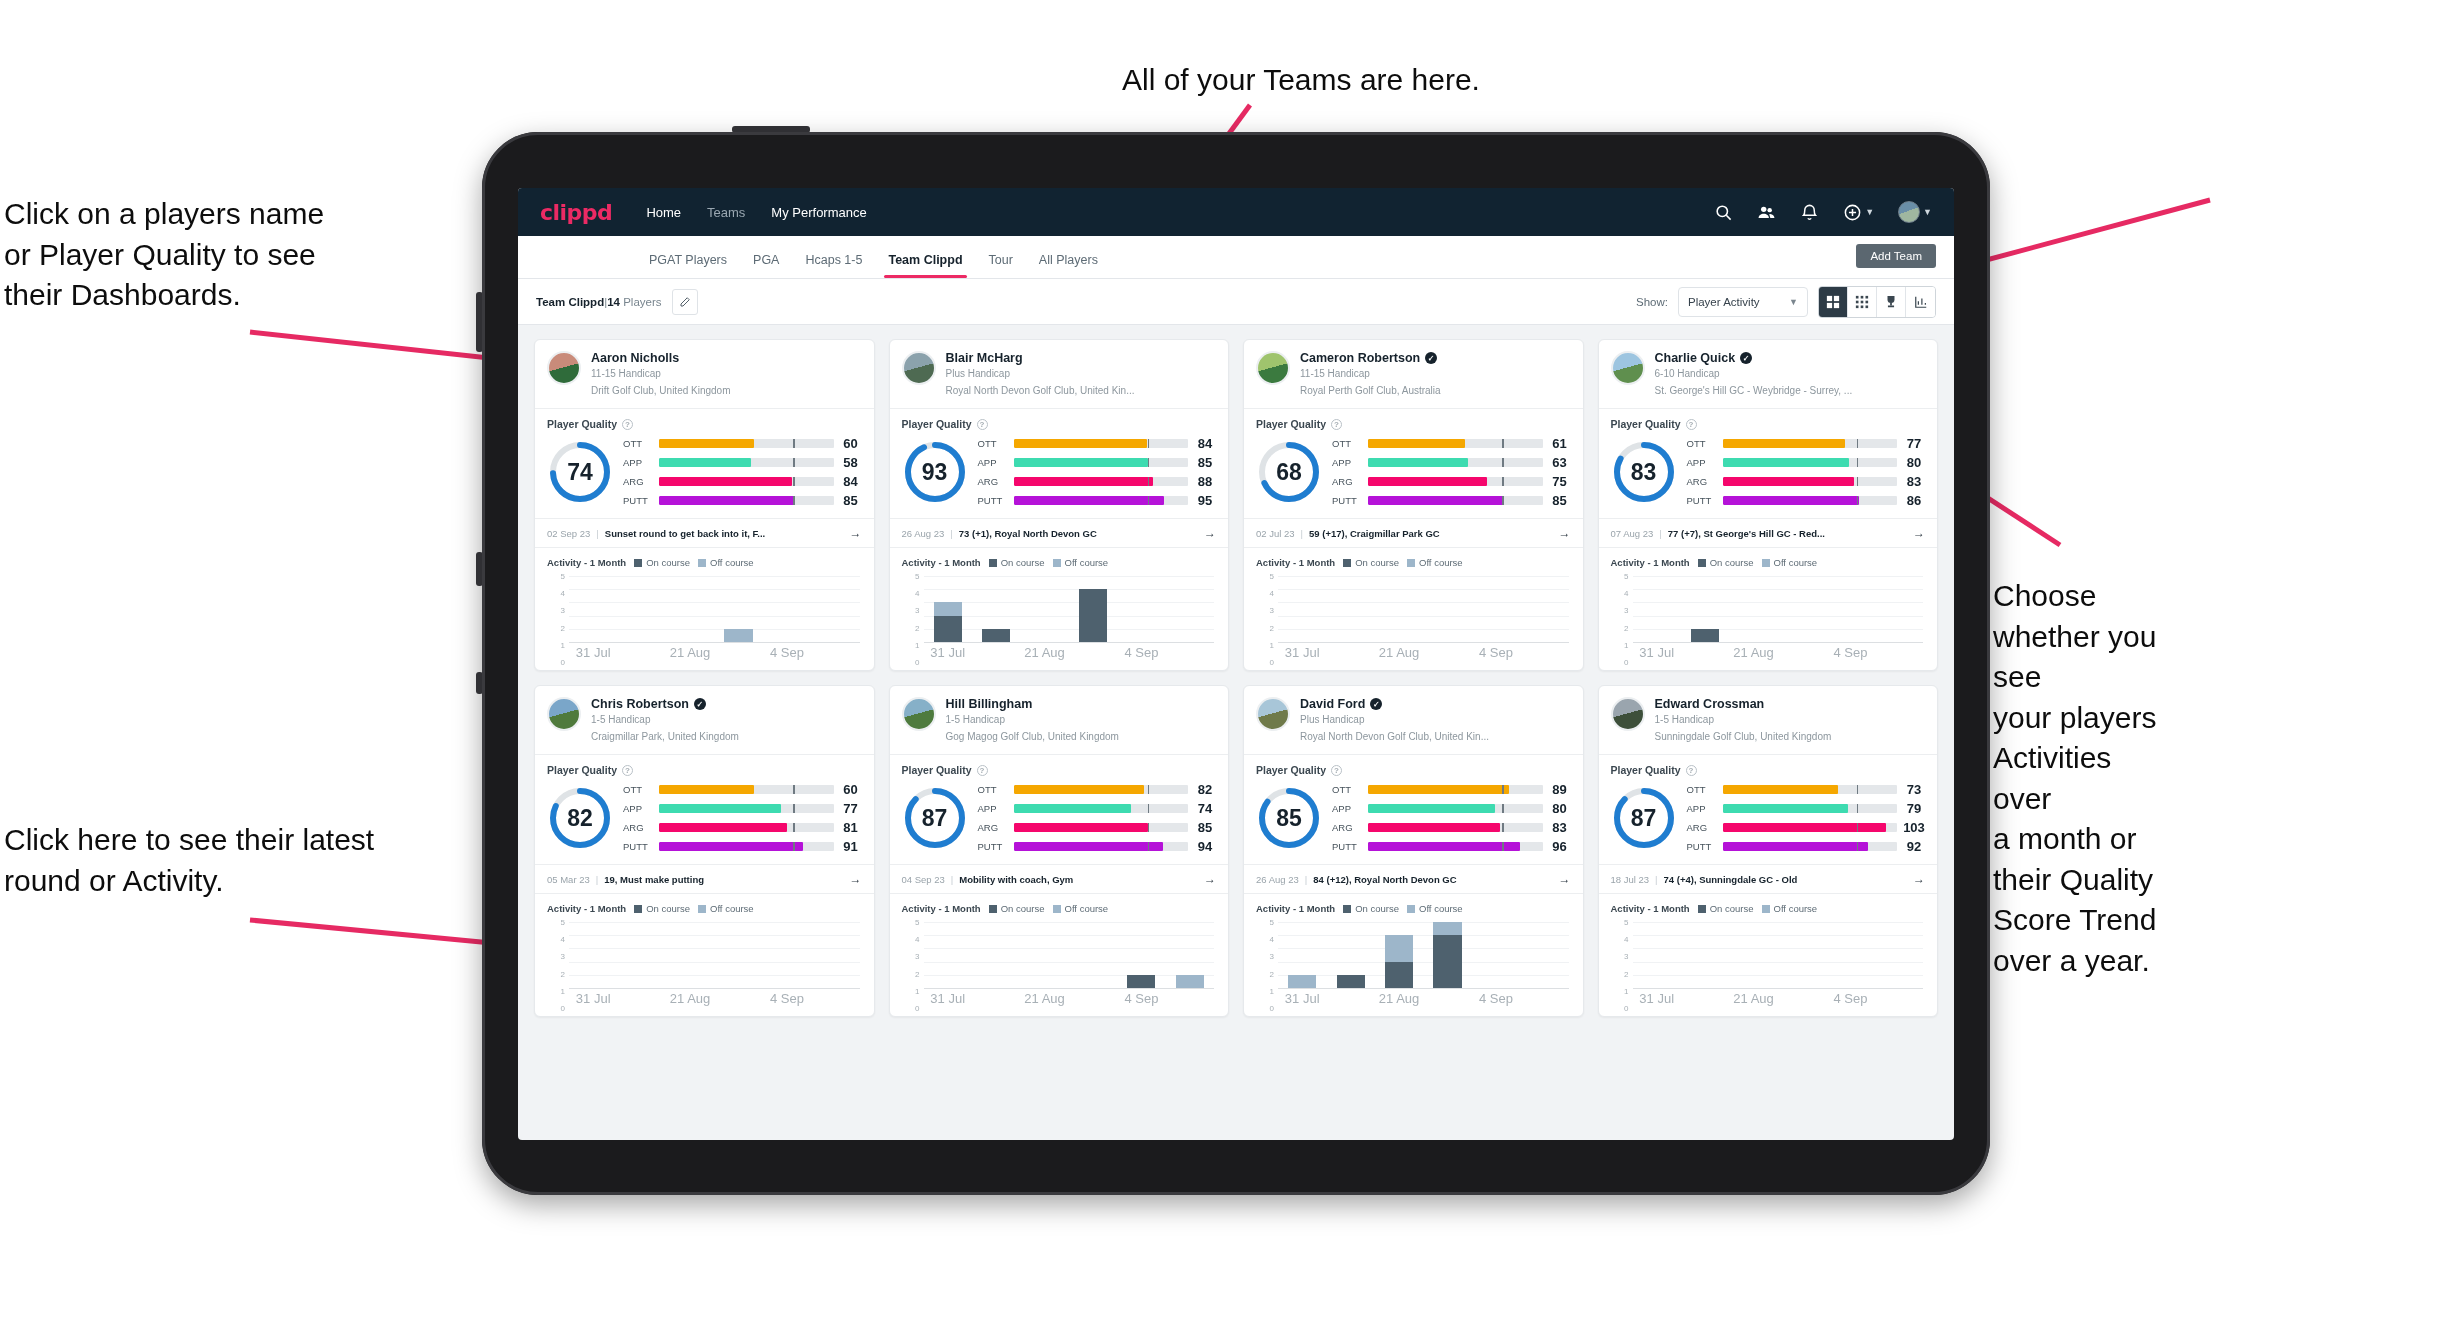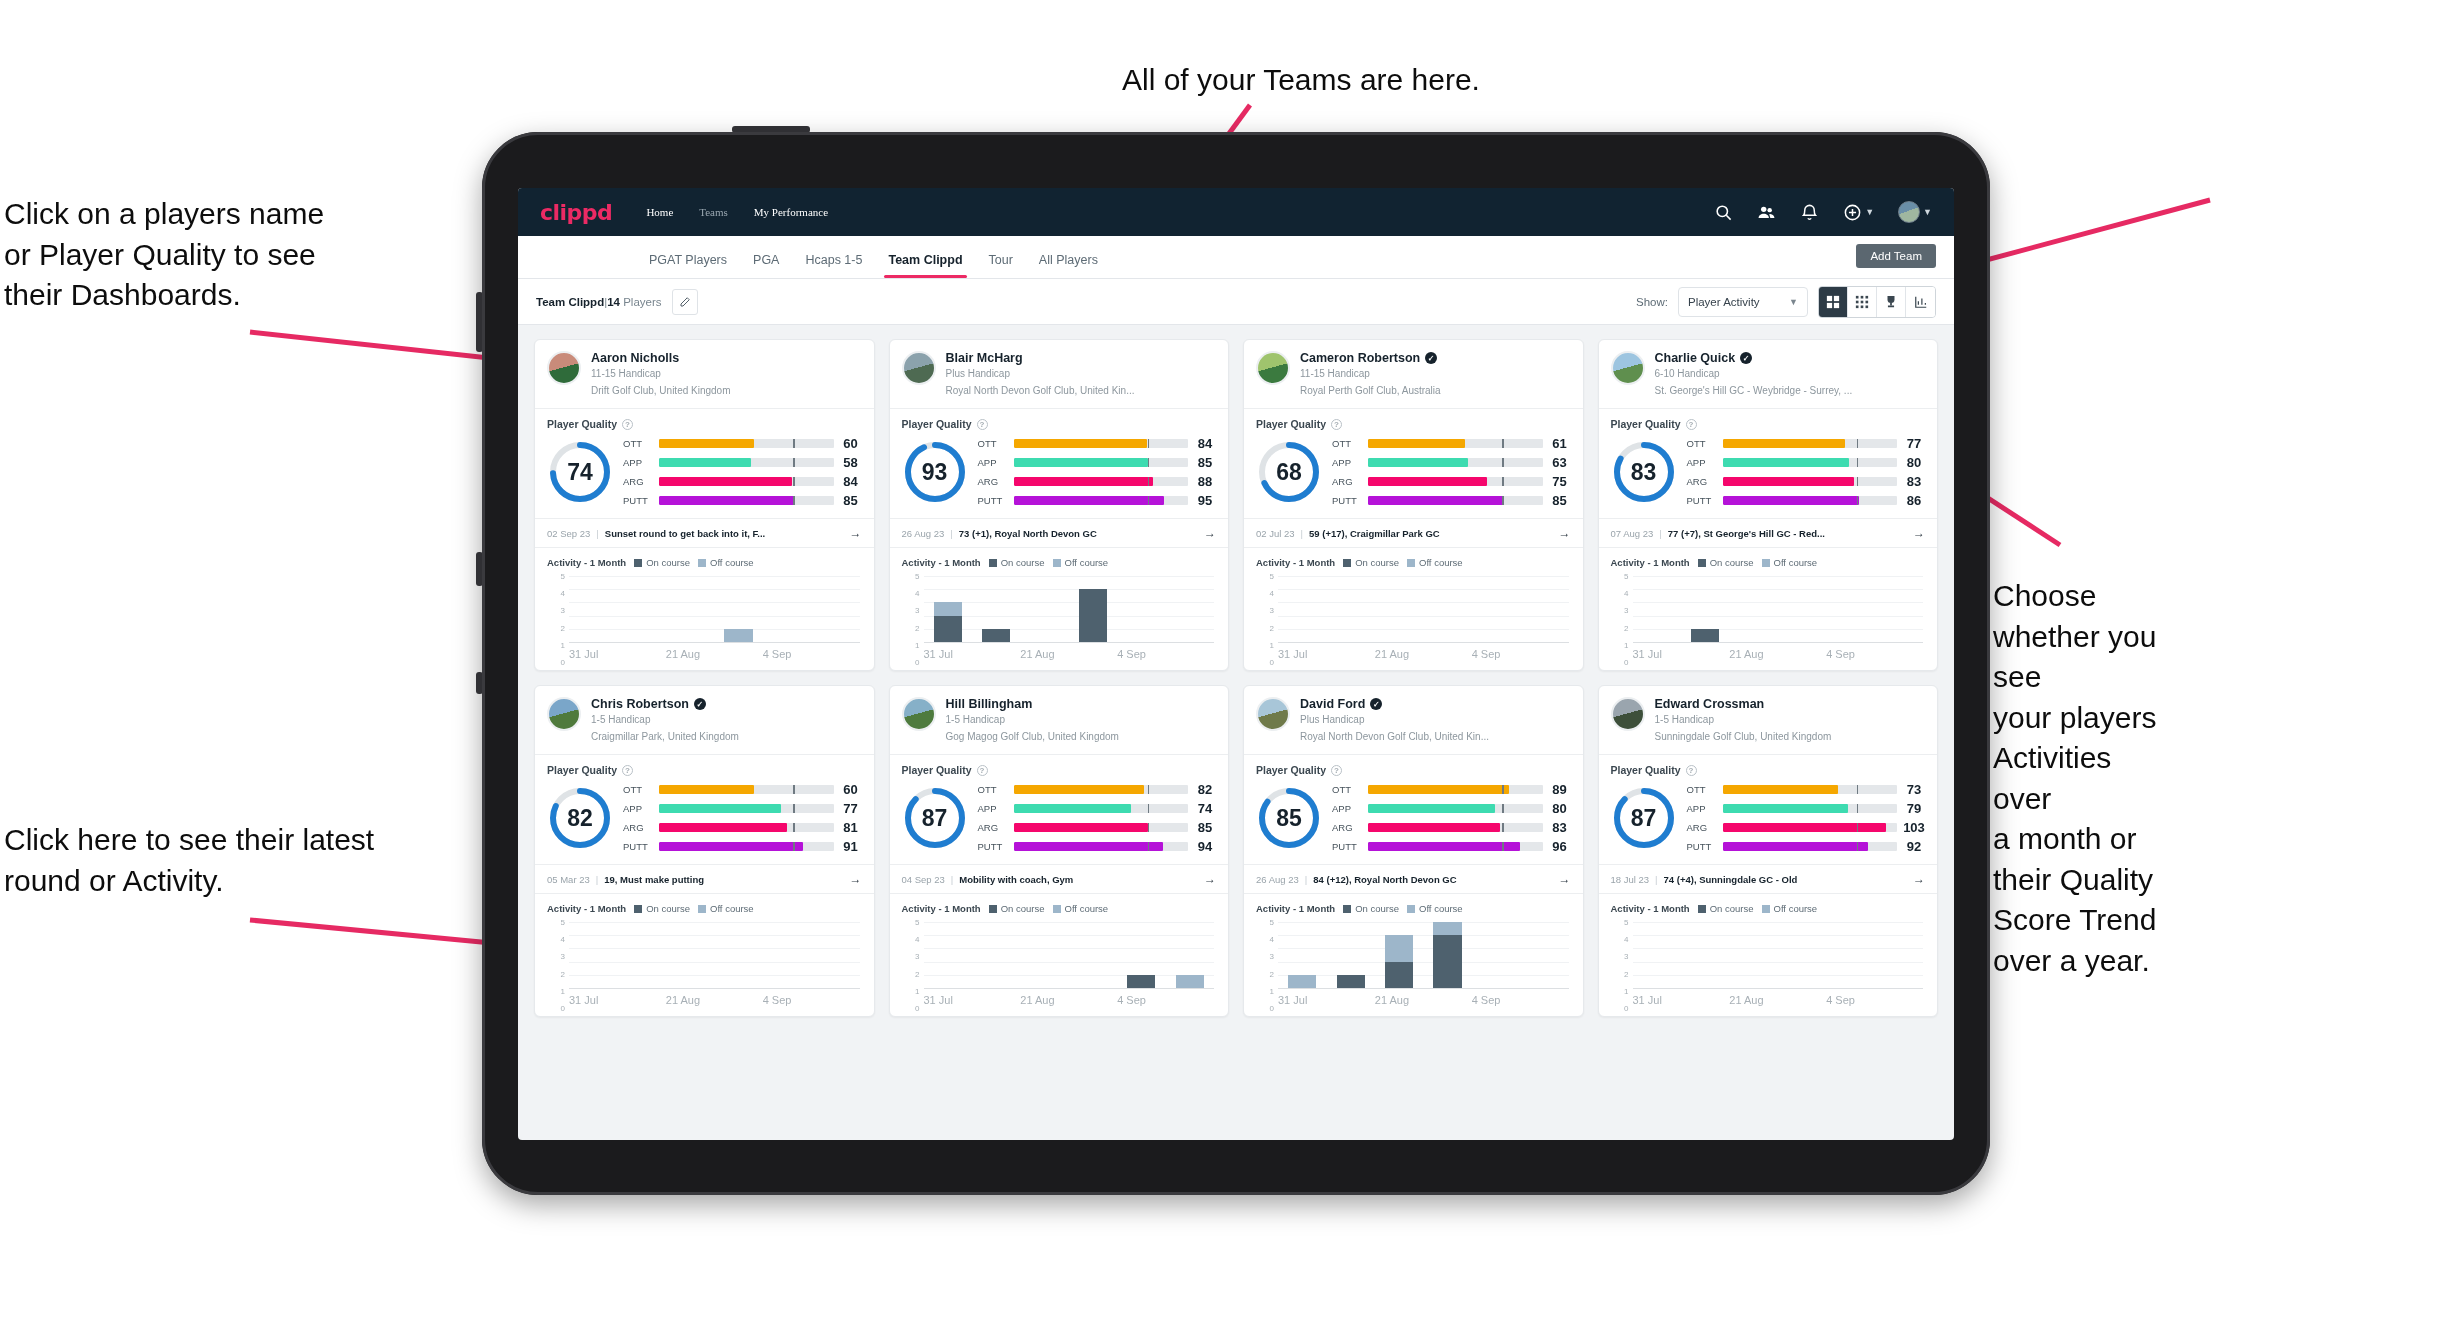--- a/index.html
+++ b/index.html
@@ -52,22 +52,22 @@
     height: 48px; background: #112331;
     display: flex; align-items: center;
     padding: 0 22px;
   }
   .brand {
     color: #ec2a64; font-size: 22px; font-weight: 700;
     letter-spacing: -.5px; margin-right: 34px;
     font-family: "DejaVu Sans", sans-serif;
   }
   .nav-link {
-    color: #ffffff; font-size: 11px; margin-right: 26px;
-    text-decoration: none; white-space: nowrap; font-family: Liberation Serif, serif;
+    color: #ffffff; font-size: 13px; margin-right: 26px;
+    text-decoration: none; white-space: nowrap;
   }
   .nav-link.dim { color: #9aa7b1; }
   .hdr-right { margin-left: auto; display: flex; align-items: center; gap: 24px; }
   .hicon { width: 19px; height: 19px; display: block; }
   .hicon svg { width: 19px; height: 19px; display: block; }
   .chev { font-size: 9px; color: #cfd8de; margin-left: 3px; }
   .avatar-sm {
     width: 22px; height: 22px; border-radius: 50%;
     background: linear-gradient(160deg,#6a8fa8 0 45%, #9fb7a0 45% 100%);
     border: 1px solid #6f7f8b;
@@ -203,21 +203,21 @@
   .ylab {
     position: absolute; left: 0; width: 18px; text-align: right;
     font-size: 8px; color: #a8b0b6; transform: translateY(-50%);
   }
   .bars { position: absolute; left: 0; right: 0; bottom: 0; top: 0;
           display: flex; align-items: flex-end; }
   .bcol { flex: 1; display: flex; flex-direction: column; justify-content: flex-end;
           align-items: center; height: 100%; }
   .bseg { width: 58%; }
   .xlabels { position: absolute; left: 22px; right: 2px; bottom: 0; display: flex; }
-  .xlab { font-size: 11px; color: #a8b0b6; text-align: left; }
+  .xlab { font-size: 13px; color: #a8b0b6; text-align: center; }
 </style>
 </head>
 <body>
 
 <div id="stage">
 
   <svg class="arrow-svg" style="left:0;top:0;width:2452px;height:1319px">
     <defs>
       <marker id="ah" markerWidth="9" markerHeight="9" refX="6" refY="4.5" orient="auto">
         <path d="M0,0 L9,4.5 L0,9 z" fill="#e62a63"></path>

